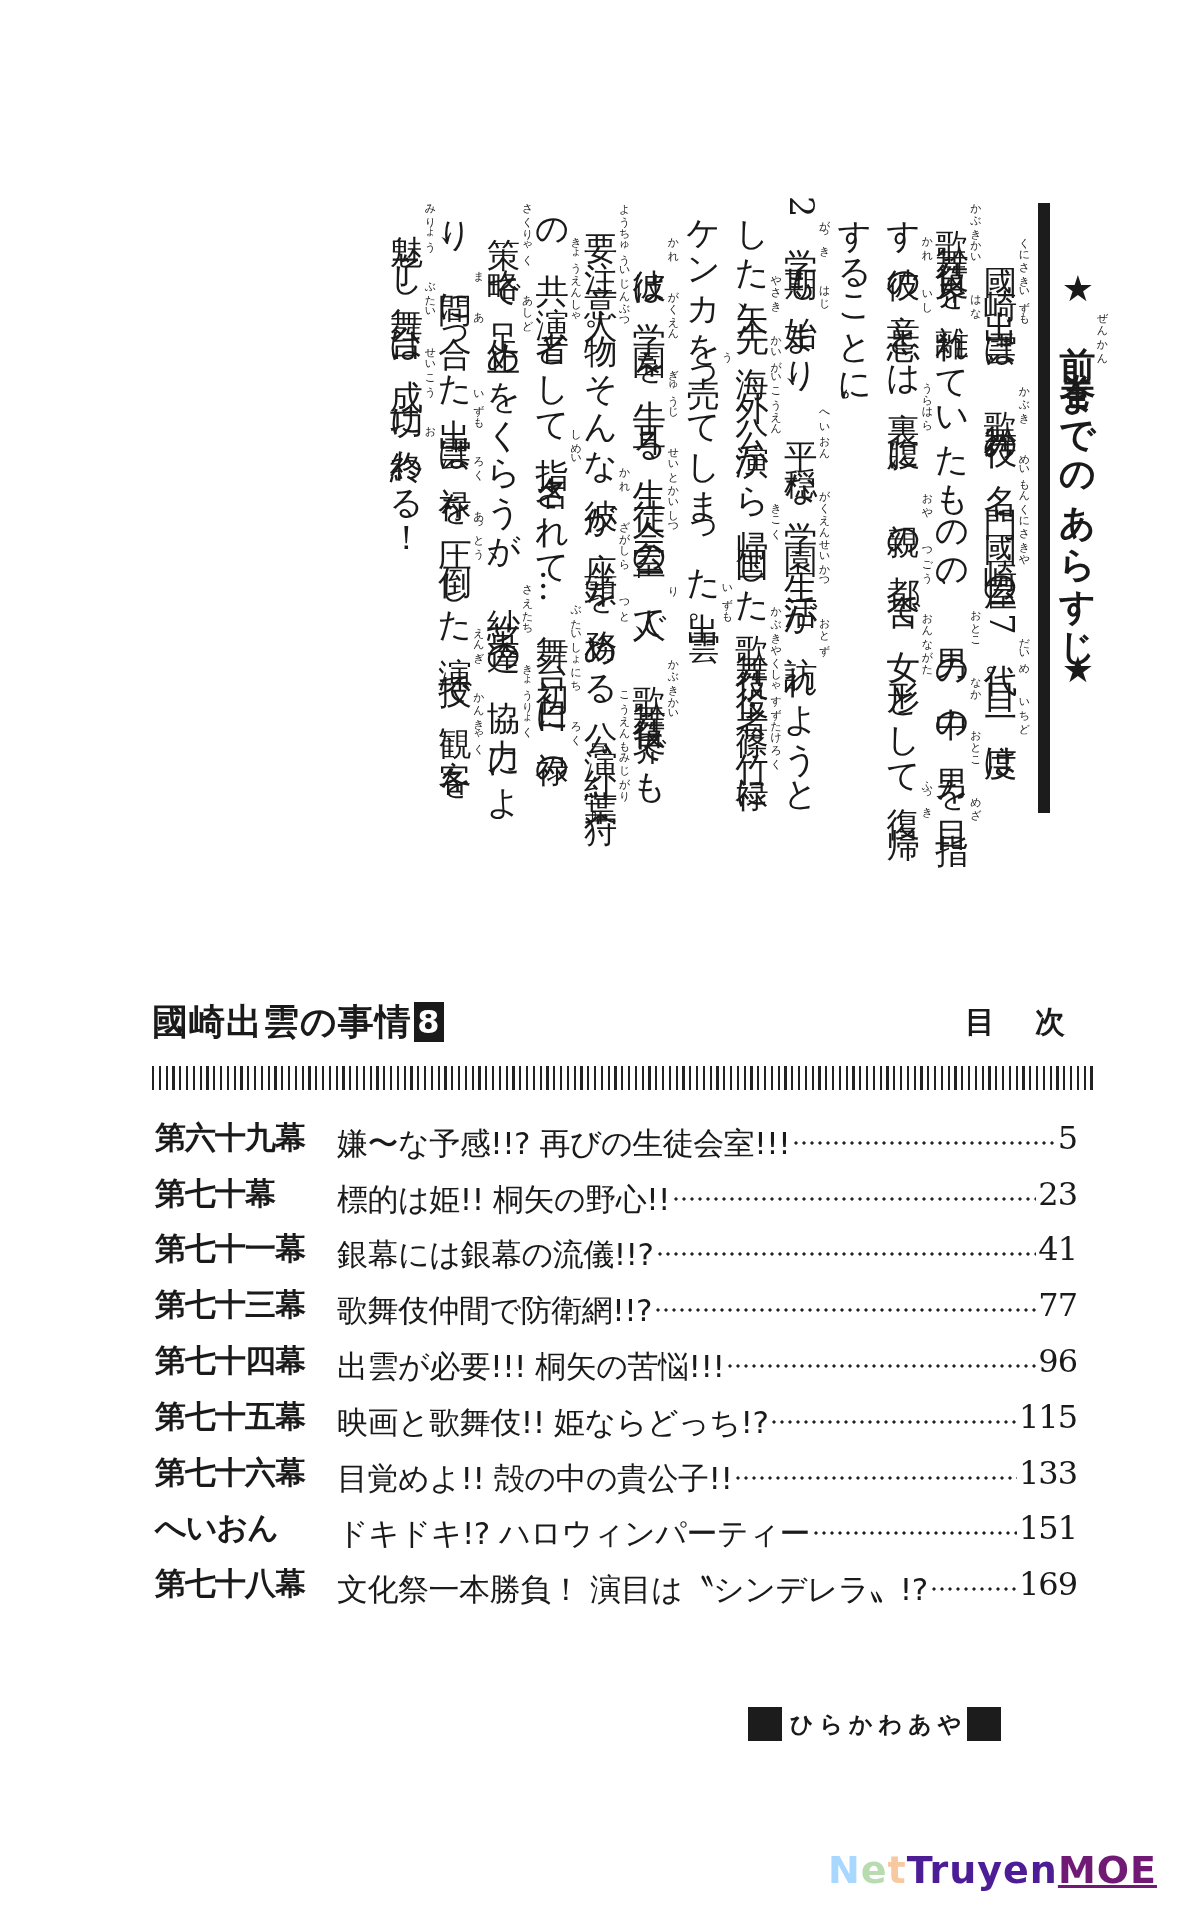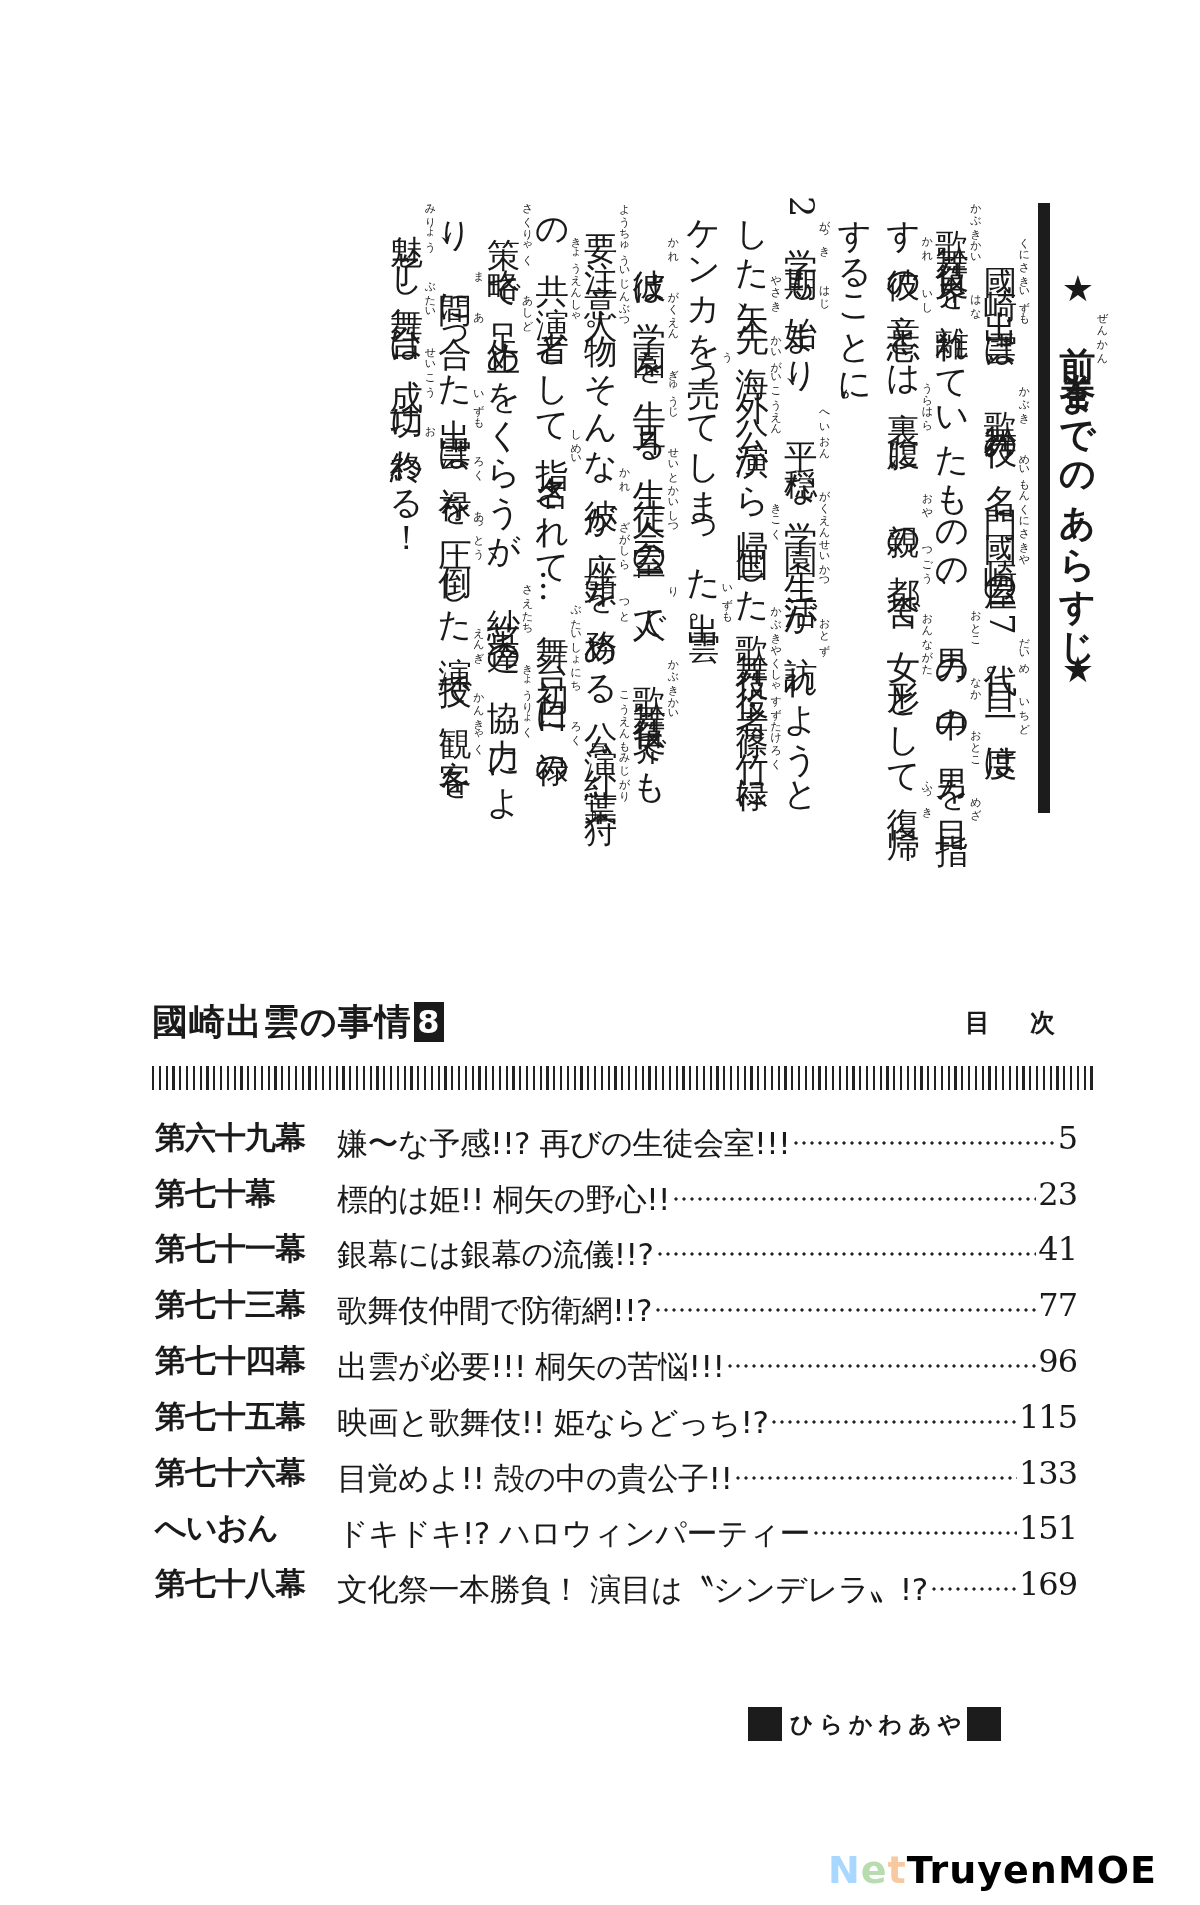--- a/index.html
+++ b/index.html
@@ -43,21 +43,21 @@
     font-family: "DejaVu Sans", sans-serif; font-weight: bold;
     font-size: 36px; letter-spacing: 1px;
   }
   .vol-badge {
     display: inline-flex; align-items: center; justify-content: center;
     width: 30px; height: 40px; margin-left: 2px;
     background: #1a1a1a; color: #ffffff; font-size: 32px; font-weight: bold;
   }
   .toc-label {
     position: absolute; left: 965px; top: 1000px; height: 44px;
-    font-family: "DejaVu Sans", sans-serif; font-size: 25px; font-weight: bold;
+    font-family: "DejaVu Sans", sans-serif; font-size: 30px; font-weight: bold;
     letter-spacing: 40px; display: flex; align-items: center;
   }
   .hatch {
     position: absolute; left: 152px; top: 1066px; width: 944px; height: 24px;
     background: repeating-linear-gradient(90deg, #222 0 2.2px, transparent 2.2px 6.8px);
   }
 
   
   .toc-list { position: absolute; left: 155px; top: 1110px; width: 922px; }
   .toc-row {
@@ -175,13 +175,13 @@
       <span class="toc-page">169</span>
     </div>
   </div>
 
 <div class="author">
   <span class="sq left"></span>
   <span>ひらかわあや</span>
   <span class="sq right"></span>
 </div>
 
-<div class="watermark" id="watermark"><span style="color: rgb(168, 216, 255);">N</span><span style="color: rgb(184, 220, 176);">e</span><span style="color: rgb(248, 200, 160);">t</span><span style="color: #000000; text-align: right;">Truyen</span><span style="color: #000000;">MOE</span></div>
+<div class="watermark" id="watermark"><span style="color: rgb(168, 216, 255);">N</span><span style="color: rgb(184, 220, 176);">e</span><span style="color: rgb(248, 200, 160);">t</span><span style="color: #4c1d95; text-align: right;">Truyen</span><span style="color: #701a75; text-decoration: underline;">MOE</span></div>
 
 </body></html>

